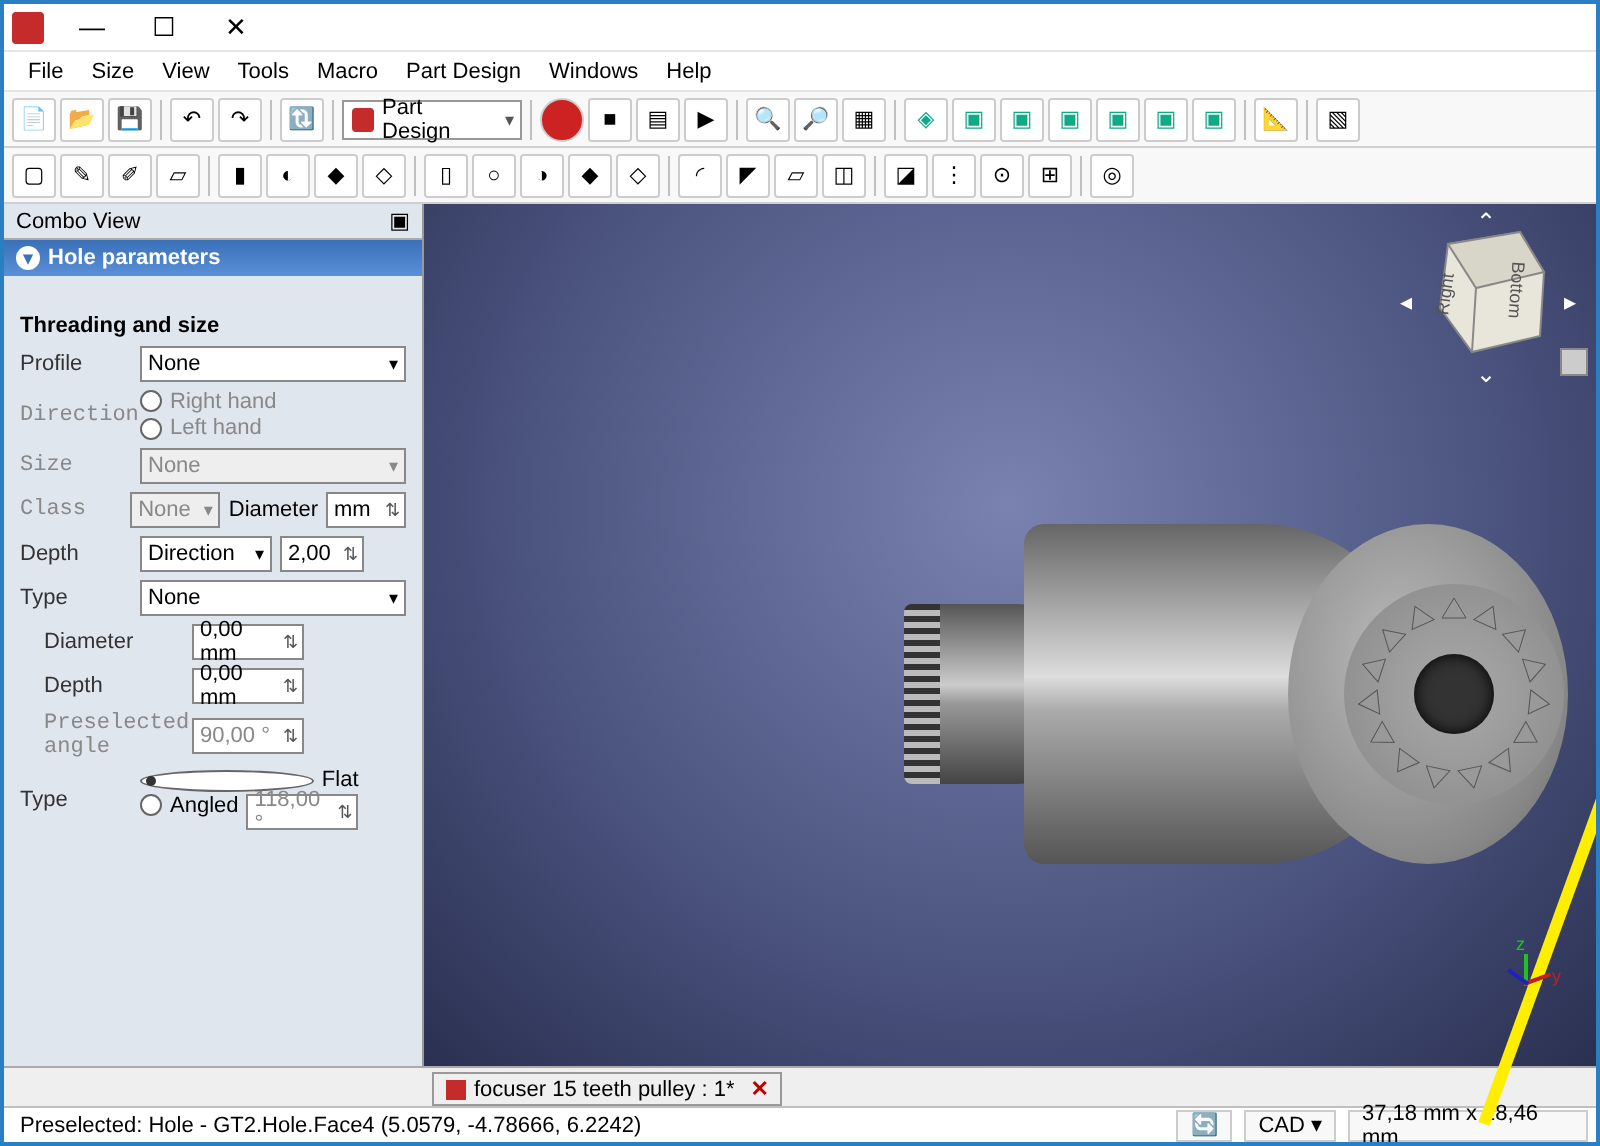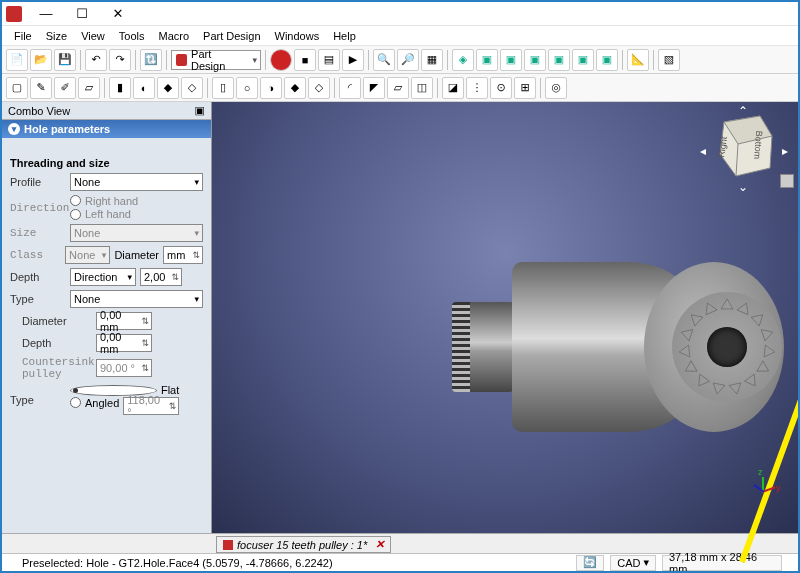--- a/index.html
+++ b/index.html
@@ -36,30 +36,30 @@
 .sel::after { content:"▾"; position:absolute; right:3px; font-size:9px;}
 .sel.dis { background:#eee; color:#888;}
 .spin { width:56px; height:18px; border:1px solid #888; background:#fff; padding:0 14px 0 3px; position:relative; display:flex; align-items:center;}
 .spin::after { content:"⇅"; position:absolute; right:2px; font-size:9px; color:#555;}
 .chk { width:12px; height:12px; border:1px solid #666; background:#fff; margin-right:4px;}
 .rad { width:11px; height:11px; border:1px solid #666; border-radius:50%; background:#fff; margin-right:4px; position:relative;}
 .rad.sel::after{ content:""; position:absolute; left:2px; top:2px; width:5px;height:5px;border-radius:50%; background:#333;}
 .view3d { flex:1; background: radial-gradient(ellipse at 50% 35%, #7a82b0 0%, #4a527e 60%, #2a3050 100%); position:relative;}
 .navcube { position:absolute; right:14px; top:8px; width:80px; height:80px;}
 .navcube .arr { position:absolute; color:#fff; font-size:12px;}
-.doc-tab { position:absolute; left:0; bottom:0; background:#efefef; border:1px solid #999; padding:1px 6px; display:flex; align-items:center; gap:4px;font-style:italic;}
+.doc-tab { position:absolute; left:0; bottom:0; background:#efefef; border:1px solid #999; padding:1px 6px; display:flex; align-items:center; gap:4px;}
 .doc-tab .di { width:10px;height:10px;background:#c52b2b;}
 .doc-tab .cx { color:#b00; font-weight:bold; margin-left:4px;}
 .axes { position:absolute; right:20px; bottom:26px; width:30px; height:30px;}
 .axes .z { position:absolute; left:14px; top:0; width:2px; height:16px; background:#20c020;}
 .axes .y { position:absolute; left:14px; top:14px; width:14px; height:2px; background:#c02020; transform:rotate(-20deg); transform-origin:left;}
 .axes .x { position:absolute; left:4px; top:14px; width:12px; height:2px; background:#2020c0; transform:rotate(35deg); transform-origin:right;}
 .arrow-annot { position:absolute; left:460px; top:230px; }
 .arrow-annot svg { overflow:visible;}
-.status { height:18px; background:#fff; border-top:1px solid #c0c0c0; display:flex; align-items:center; padding:0 16px; gap:6px;}
+.status { height:18px; background:#fff; border-top:1px solid #c0c0c0; display:flex; align-items:center; padding:0 4px; gap:6px;}
 .status .seg { border:1px solid #ccc; padding:0 6px; height:16px; display:flex; align-items:center; background:#f8f8f8;}
 .status .grow { flex:1; padding:0 4px;}
 
 .model { position:absolute; left:150px; top:120px; width:420px; height:260px;}
 .cyl-big { position:absolute; left:150px; top:40px; width:200px; height:170px; background: linear-gradient(180deg,#666 0%, #ddd 45%, #aaa 55%, #555 100%); border-radius: 10px 82px 82px 10px / 10px 85px 85px 10px;}
 .cyl-face { position:absolute; left:282px; top:40px; width:140px; height:170px; background: radial-gradient(ellipse at 40% 40%, #bbb 0%, #888 70%, #666 100%); border-radius:50%;}
 .gear { position:absolute; left:310px; top:70px; width:110px; height:110px; border-radius:50%; background: radial-gradient(circle,#aaa 0%, #888 100%);}
 .gear::before { content:""; position:absolute; left:35px; top:35px; width:40px; height:40px; border-radius:50%; background:#333; box-shadow: inset 0 0 8px #000;}
 .smallcyl { position:absolute; left:90px; top:80px; width:100px; height:90px; background: linear-gradient(180deg,#555 0%, #ccc 45%, #999 55%, #444 100%); border-radius: 6px 44px 44px 6px / 6px 45px 45px 6px;}
 .teeth { position:absolute; left:90px; top:80px; width:18px; height:90px; background: repeating-linear-gradient(180deg,#333 0 3px,#bbb 3px 6px); border-radius:4px 0 0 4px;}
@@ -226,21 +226,21 @@
             <span>0,00 mm</span>
           </div>
       </div>
       <div class="row" style="padding-left:20px">
         <label style="width:70px">Depth</label>
         <div class="spin">
             <span>0,00 mm</span>
           </div>
       </div>
       <div class="row" style="padding-left:20px">
-        <label style="width:70px" class="dis">Countersink pulley</label>
+        <label style="width:70px" class="dis">Preselected angle</label>
         <div class="spin">
             <span style="color:#888">90,00 °</span>
           </div>
       </div>
 
       <div class="row">
         <label>Type</label>
         <div style="display:flex;flex-direction:column;gap:1px">
           <div style="display:flex;align-items:center">
             <div class="rad sel"></div>

